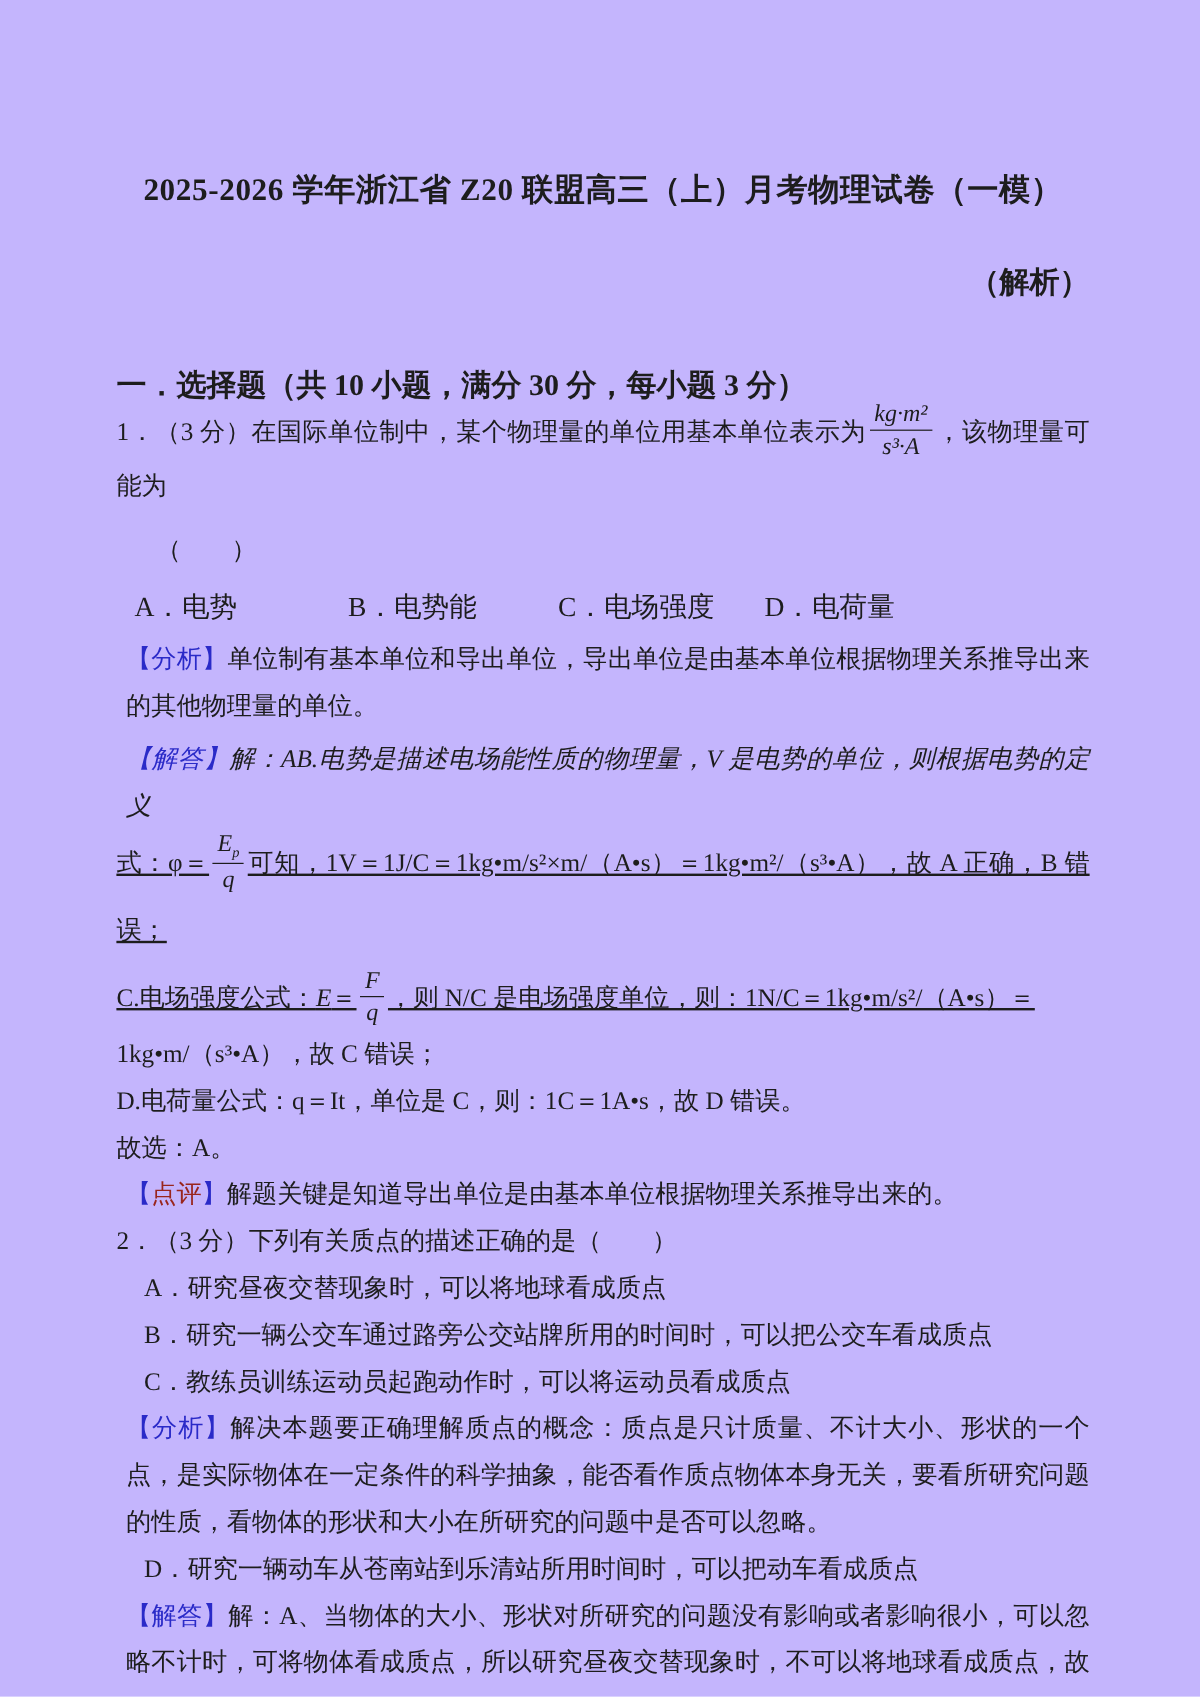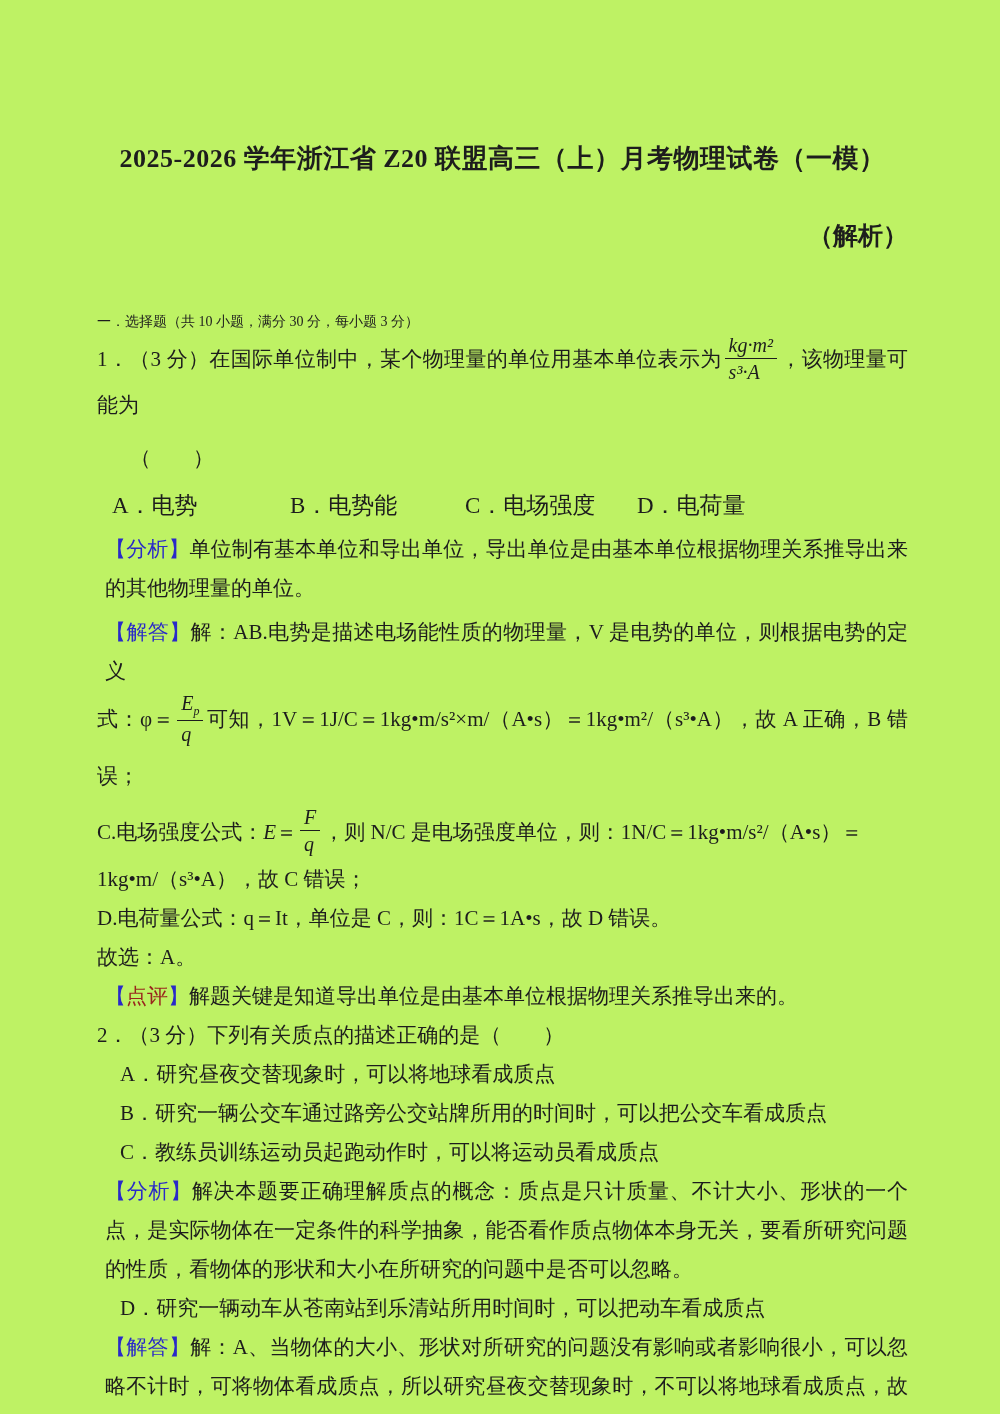--- a/index.html
+++ b/index.html
@@ -1,21 +1,21 @@
 <!DOCTYPE html>
 <html><head>
 <meta charset="utf-8">
 <style>
   html, body { margin: 0; padding: 0; background: #ffffff; }
   .page {
     position: relative;
     width: 1000px;
     height: 1414px;
     margin: 0 auto;
-    background: #bef264;
+    background: #c4b5fd;
     box-sizing: border-box;
     padding: 143px 92px 40px 97px;
     font-family: "Liberation Serif", "DejaVu Serif", serif;
     color: #1d1d1d;
     overflow: hidden;
   }
   .doc-title {
     margin: 0;
     text-align: center;
     font-size: 26px;
@@ -25,23 +25,23 @@
   }
   .doc-subtitle {
     margin: 46px 0 0 0;
     text-align: right;
     font-size: 25px;
     line-height: 30px;
     font-weight: bold;
   }
   .section-heading {
     margin: 56px 0 0 0;
-    font-size: 14px;
+    font-size: 25px;
     line-height: 30px;
-    font-weight: normal;
+    font-weight: bold;
   }
   .para {
     margin: 0;
     font-size: 21px;
     line-height: 39px;
     text-align: justify;
   }
   .mt-q1 { }
   .indent-label { margin-left: 8px; }
   .indent-option { margin-left: 23px; }
@@ -53,37 +53,37 @@
     margin: 8px 0 0 15px;
     font-size: 23px;
     line-height: 39px;
   }
   .option-row .opt-a { width: 178px; }
   .option-row .opt-b { width: 175px; }
   .option-row .opt-c { width: 172px; }
   .frac {
     display: inline-block;
     vertical-align: middle;
-    text-align: left;
+    text-align: center;
     font-style: italic;
     line-height: 1.1;
     font-size: 20px;
     margin: 0 3px;
     transform: translateY(-3px);
   }
   .frac .fnum {
     display: block;
     border-bottom: 1.6px solid #1d1d1d;
     padding: 0 4px 2px 4px;
   }
   .frac .fden { display: block; padding: 2px 4px 0 4px; }
   .frac sub { font-size: 0.6em; font-style: italic; }
   .math-var { font-style: italic; }
-  .solution-line { margin-top: 0; }
-  .fraction-line { line-height: 56px; }
+  .solution-line { margin-top: 0; font-style: italic; }
+  .fraction-line { line-height: 56px; text-decoration: underline; }
 </style>
 </head>
 <body>
 
 <div class="page">
 
   <h1 class="doc-title">2025-2026 学年浙江省 Z20 联盟高三（上）月考物理试卷（一模）</h1>
   <div class="doc-subtitle">（解析）</div>
 
   <div class="section-heading">一．选择题（共 10 小题，满分 30 分，每小题 3 分）</div>

